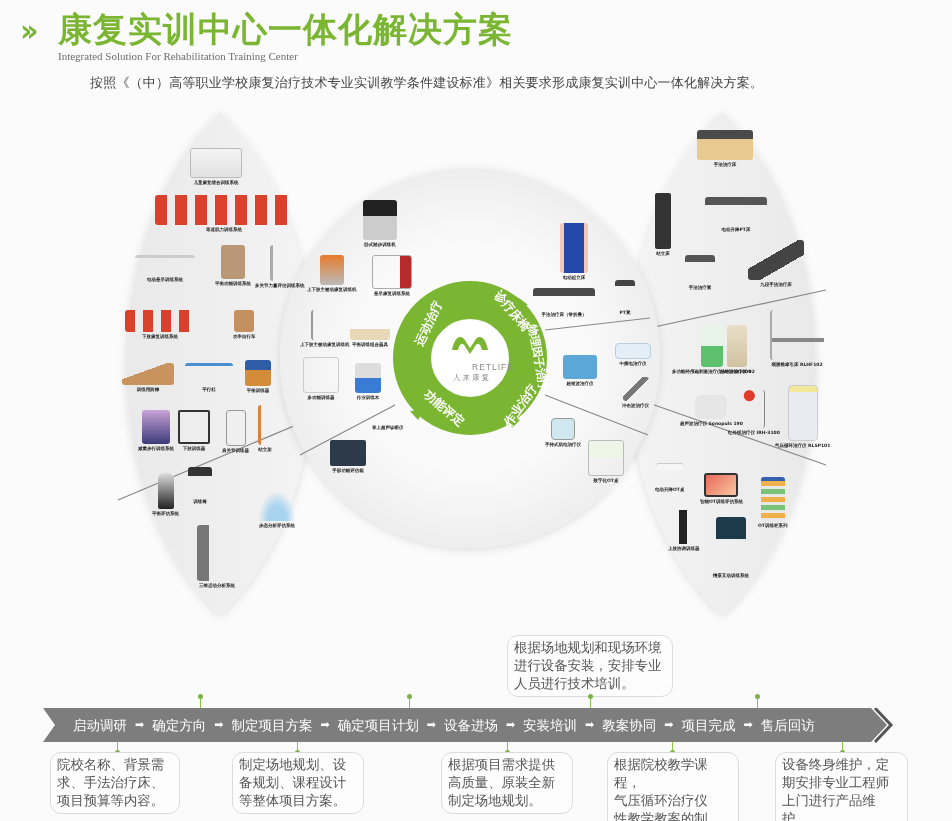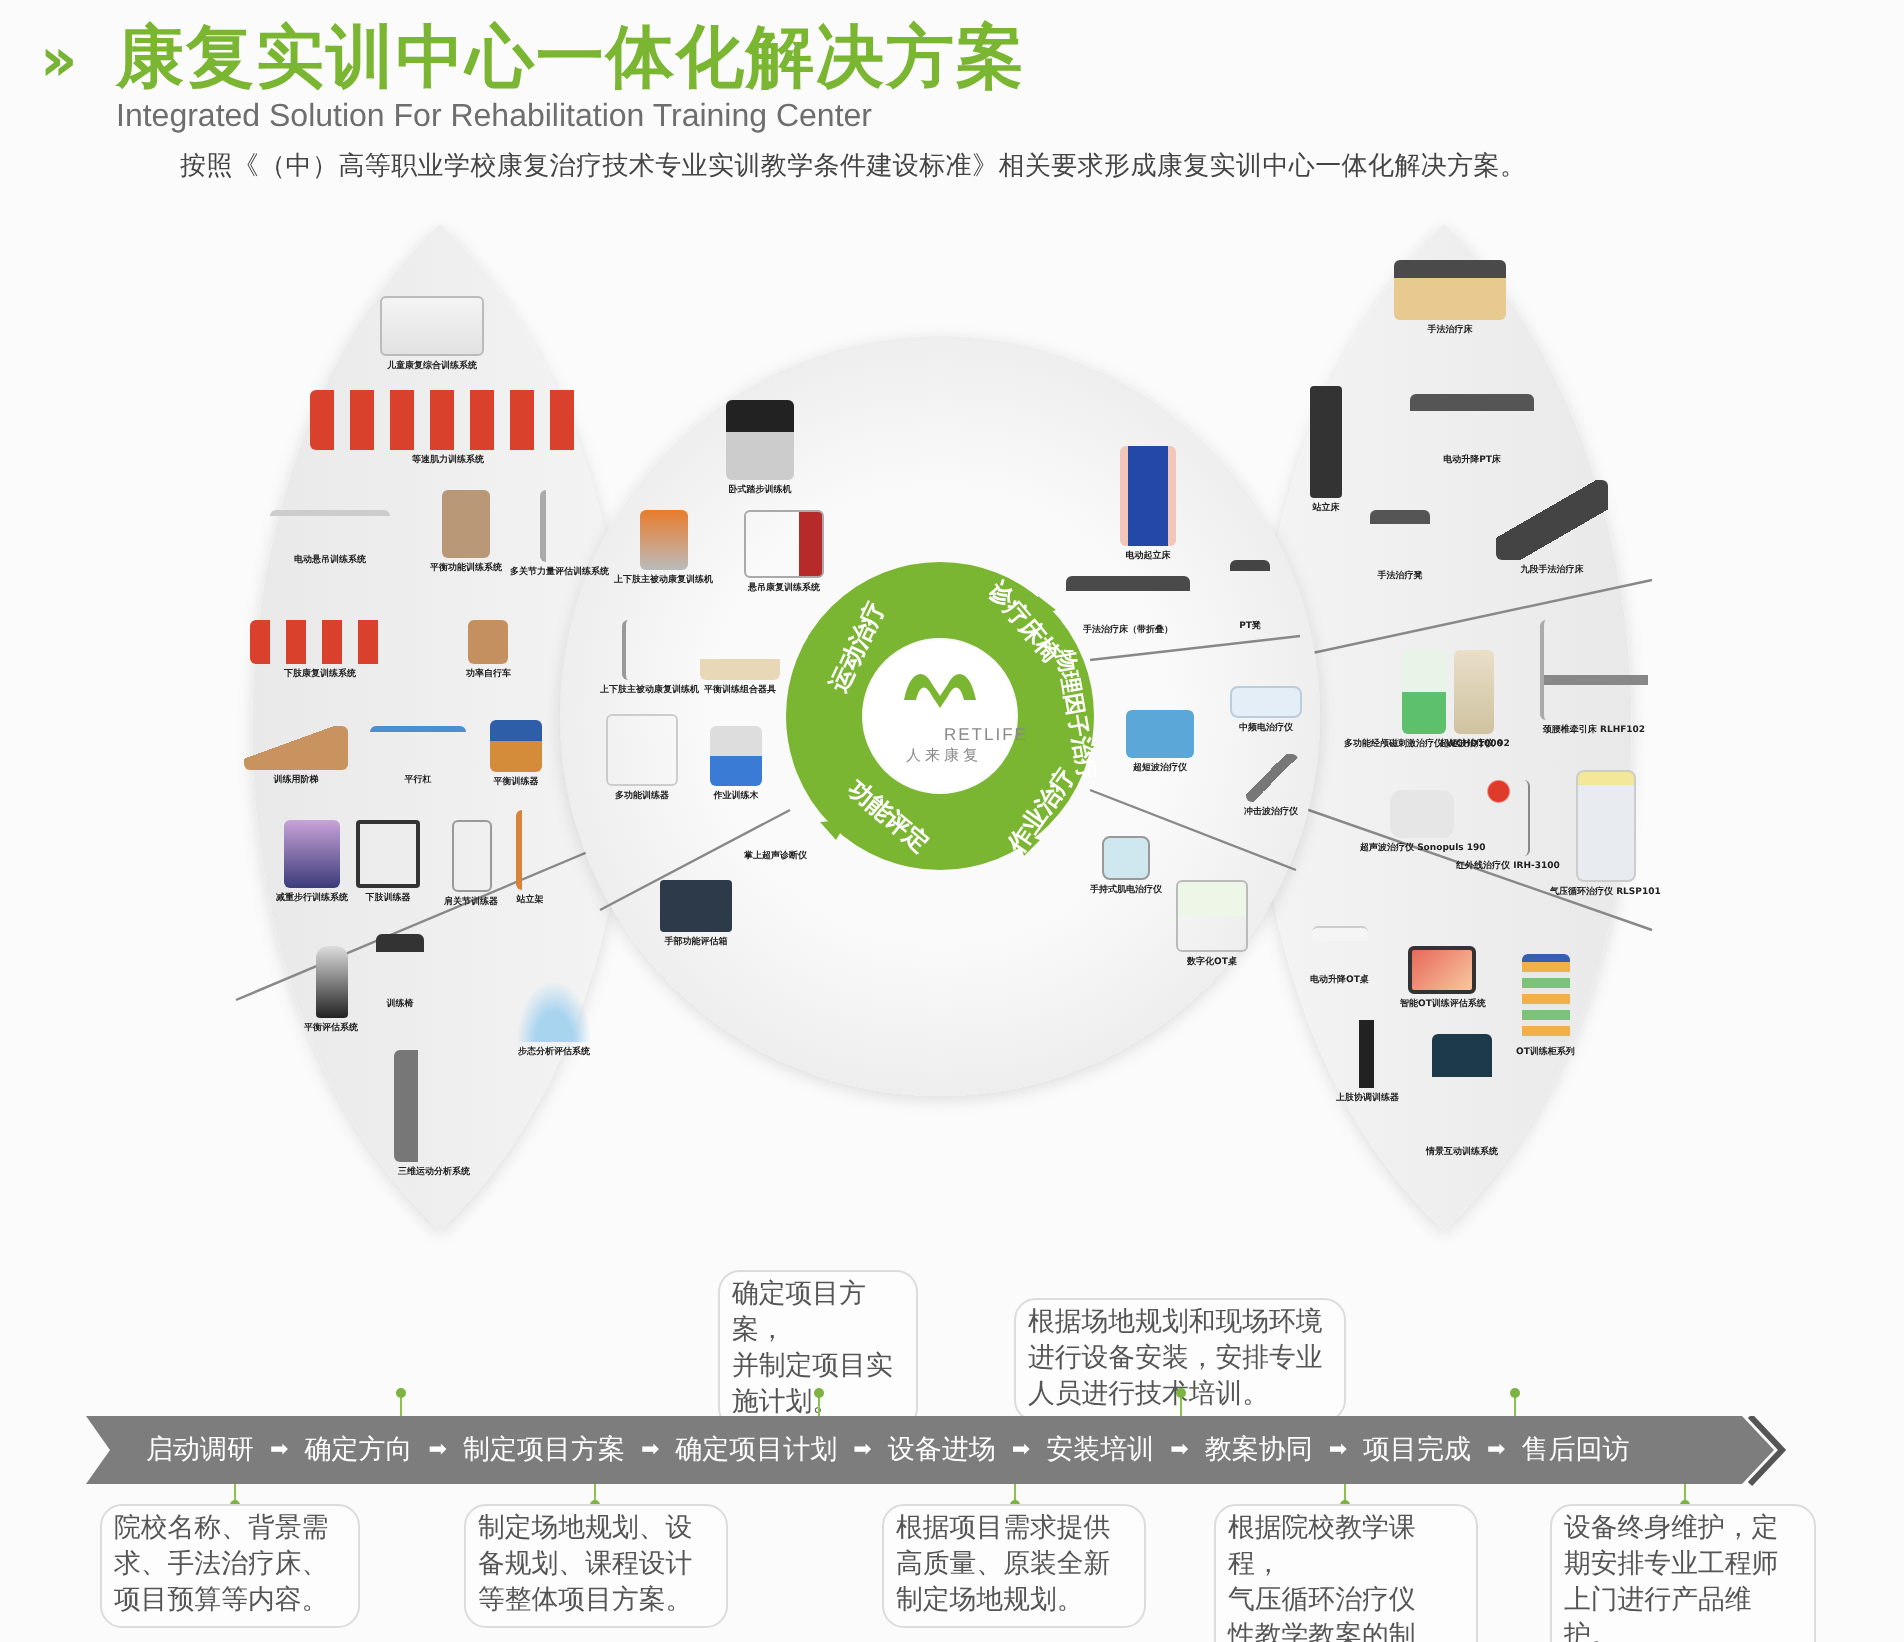--- a/index.html
+++ b/index.html
@@ -16,22 +16,22 @@
     font-size: 30px; font-weight: bold; color: #79b335;
     letter-spacing: -6px; line-height: 36px;
   }
   .title {
     position: absolute; left: 58px; top: 9px;
     font-size: 34px; font-weight: bold; color: #7bb632; letter-spacing: 1px;
     line-height: 40px; white-space: nowrap;
   }
   .subtitle {
     position: absolute; left: 58px; top: 50px;
-    font-family: Liberation Sans, sans-serif;
-    font-size: 16px; color: #6e6e6e; white-space: nowrap;
+    font-family: Liberation Serif, serif;
+    font-size: 11px; color: #6e6e6e; white-space: nowrap;
   }
   .intro {
     position: absolute; left: 90px; top: 74px;
     font-size: 13px; color: #444; white-space: nowrap; letter-spacing: 0.2px;
   }
 
   
   .diagram { position: absolute; left: 0; top: 105px; width: 952px; height: 520px; }
   .diagram svg { position: absolute; left: 0; top: 0; }
 
@@ -343,29 +343,24 @@
     <div class="pic" style="width:30px;height:54px;background:linear-gradient(#1c3a4a 40%,transparent 40%);"></div>
     <div class="lbl">情景互动训练系统</div>
   </div>
 </div>
 
 <div class="timeline">
 
   <div class="stem" style="left:200px;top:66px;height:12px;"></div>
   <div class="dot" style="left:198px;top:64px;"></div>
 
-  <div class="note" style="left:359px;top:5px;width:100px;">
-    <div>确定项目方案，</div>
-    <div>并制定项目实</div>
-    <div>施计划。</div>
-  </div>
   <div class="stem" style="left:409px;top:66px;height:12px;"></div>
   <div class="dot" style="left:407px;top:64px;"></div>
 
-  <div class="note" style="left:507px;top:19px;width:166px;">
+  <div class="note" style="left:507px;top:5px;width:166px;">
     <div>根据场地规划和现场环境</div>
     <div>进行设备安装，安排专业</div>
     <div>人员进行技术培训。</div>
   </div>
   <div class="stem" style="left:590px;top:66px;height:12px;"></div>
   <div class="dot" style="left:588px;top:64px;"></div>
 
   <div class="stem" style="left:757px;top:66px;height:12px;"></div>
   <div class="dot" style="left:755px;top:64px;"></div>
 

